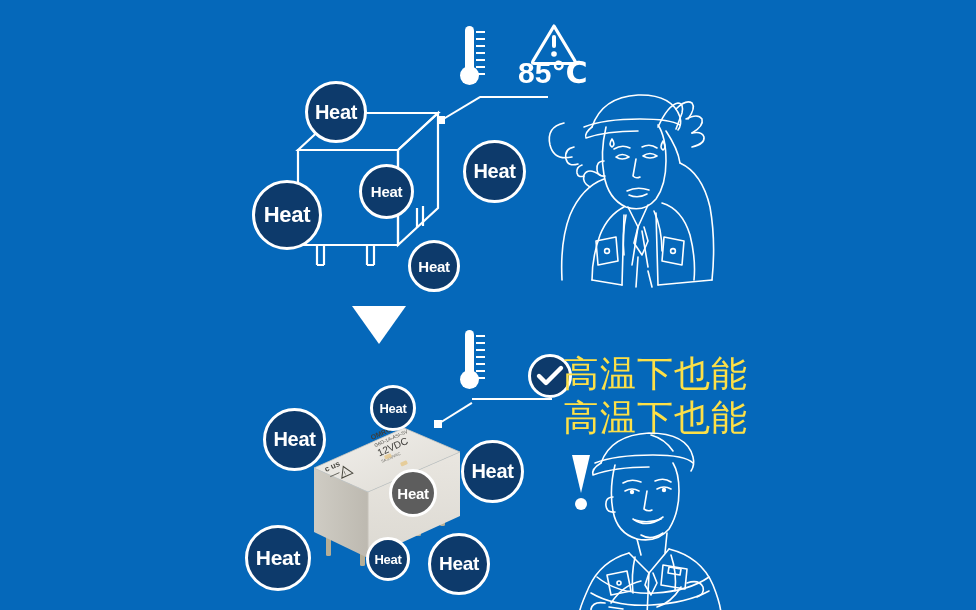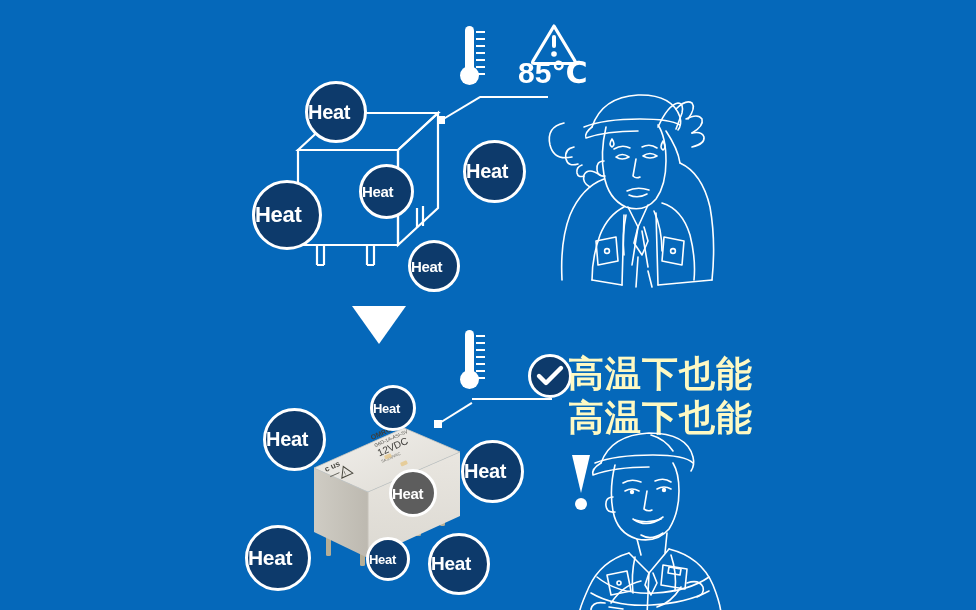--- a/index.html
+++ b/index.html
@@ -6,21 +6,21 @@
   body{
     width:976px;height:610px;overflow:hidden;
     font-family:"Liberation Sans","DejaVu Sans",sans-serif;
     background:#0568ba;
   }
   #stage{position:relative;width:856px;height:610px;background:#0568ba;overflow:hidden;padding-left:32px;}
 
   
   .heat{
     position:absolute;border-radius:50%;
-    display:flex;align-items:center;
+    display:flex;align-items:center;justify-content:center;
     background:#0d3a6b;border:3px solid #ffffff;
     color:#ffffff;font-weight:bold;letter-spacing:-0.3px;
     box-sizing:border-box;
   }
   .heat.grey{background:#5d5d5d;}
 
   
   .callout-h{position:absolute;height:2px;background:#ffffff;}
   .callout-d{position:absolute;height:2px;background:#ffffff;transform-origin:left center;}
   .callout-dot{position:absolute;width:8px;height:8px;background:#ffffff;}
@@ -42,22 +42,22 @@
 
   
   .divider-tri{
     position:absolute;width:0;height:0;
     border-left:27px solid transparent;border-right:27px solid transparent;
     border-top:38px solid #ffffff;
   }
 
   
   .headline{
-    position:absolute;color:#fef9c3;font-weight:bold;
-    font-size:36px;line-height:1.22;text-align:right;letter-spacing:1px;
+    position:absolute;color:#fde047;font-weight:normal;
+    font-size:36px;line-height:1.22;text-align:left;letter-spacing:1px;
     font-family:"DejaVu Sans","Liberation Sans",sans-serif;
   }
 
   
   .excl{position:absolute;}
   .excl .bar{position:absolute;left:0;top:0;width:0;height:0;
       border-left:9px solid transparent;border-right:9px solid transparent;
       border-top:38px solid #ffffff;}
   .excl .dot{position:absolute;left:3px;top:43px;width:12px;height:12px;border-radius:50%;background:#ffffff;}
 

